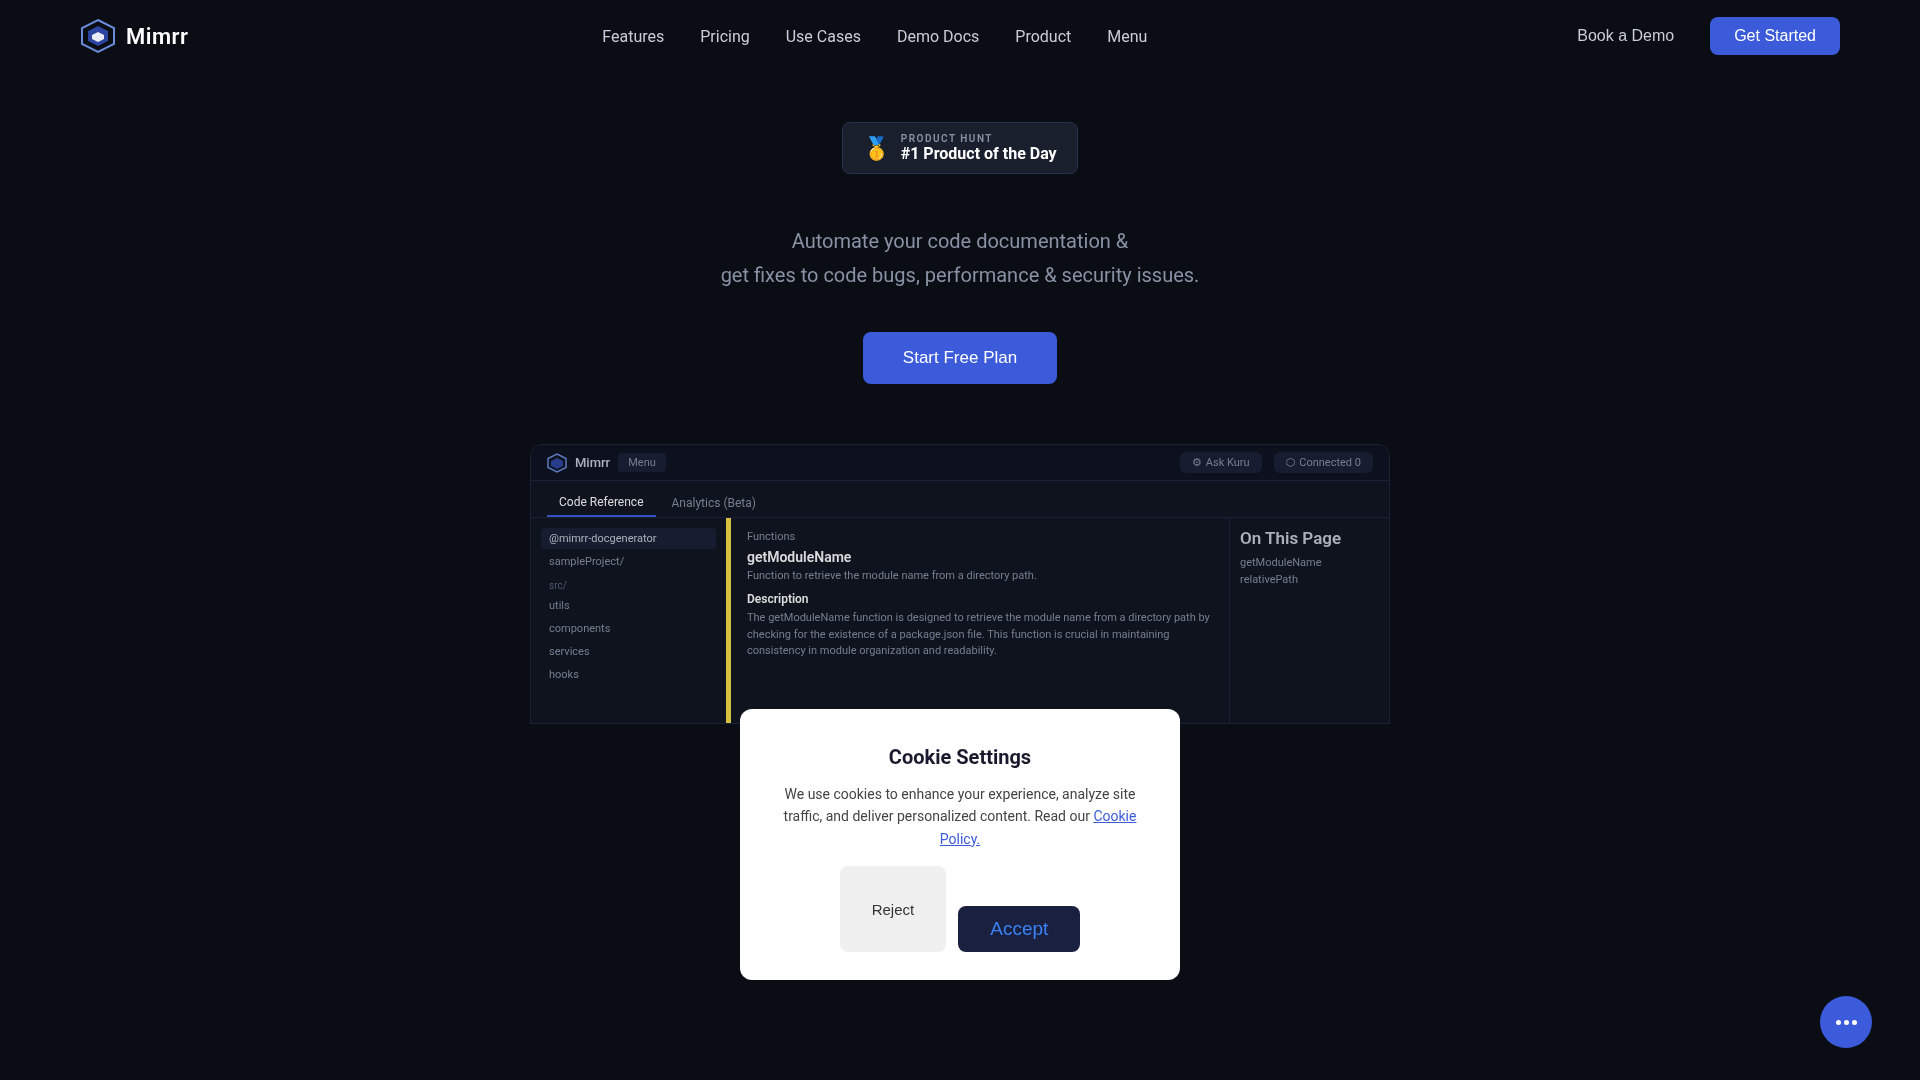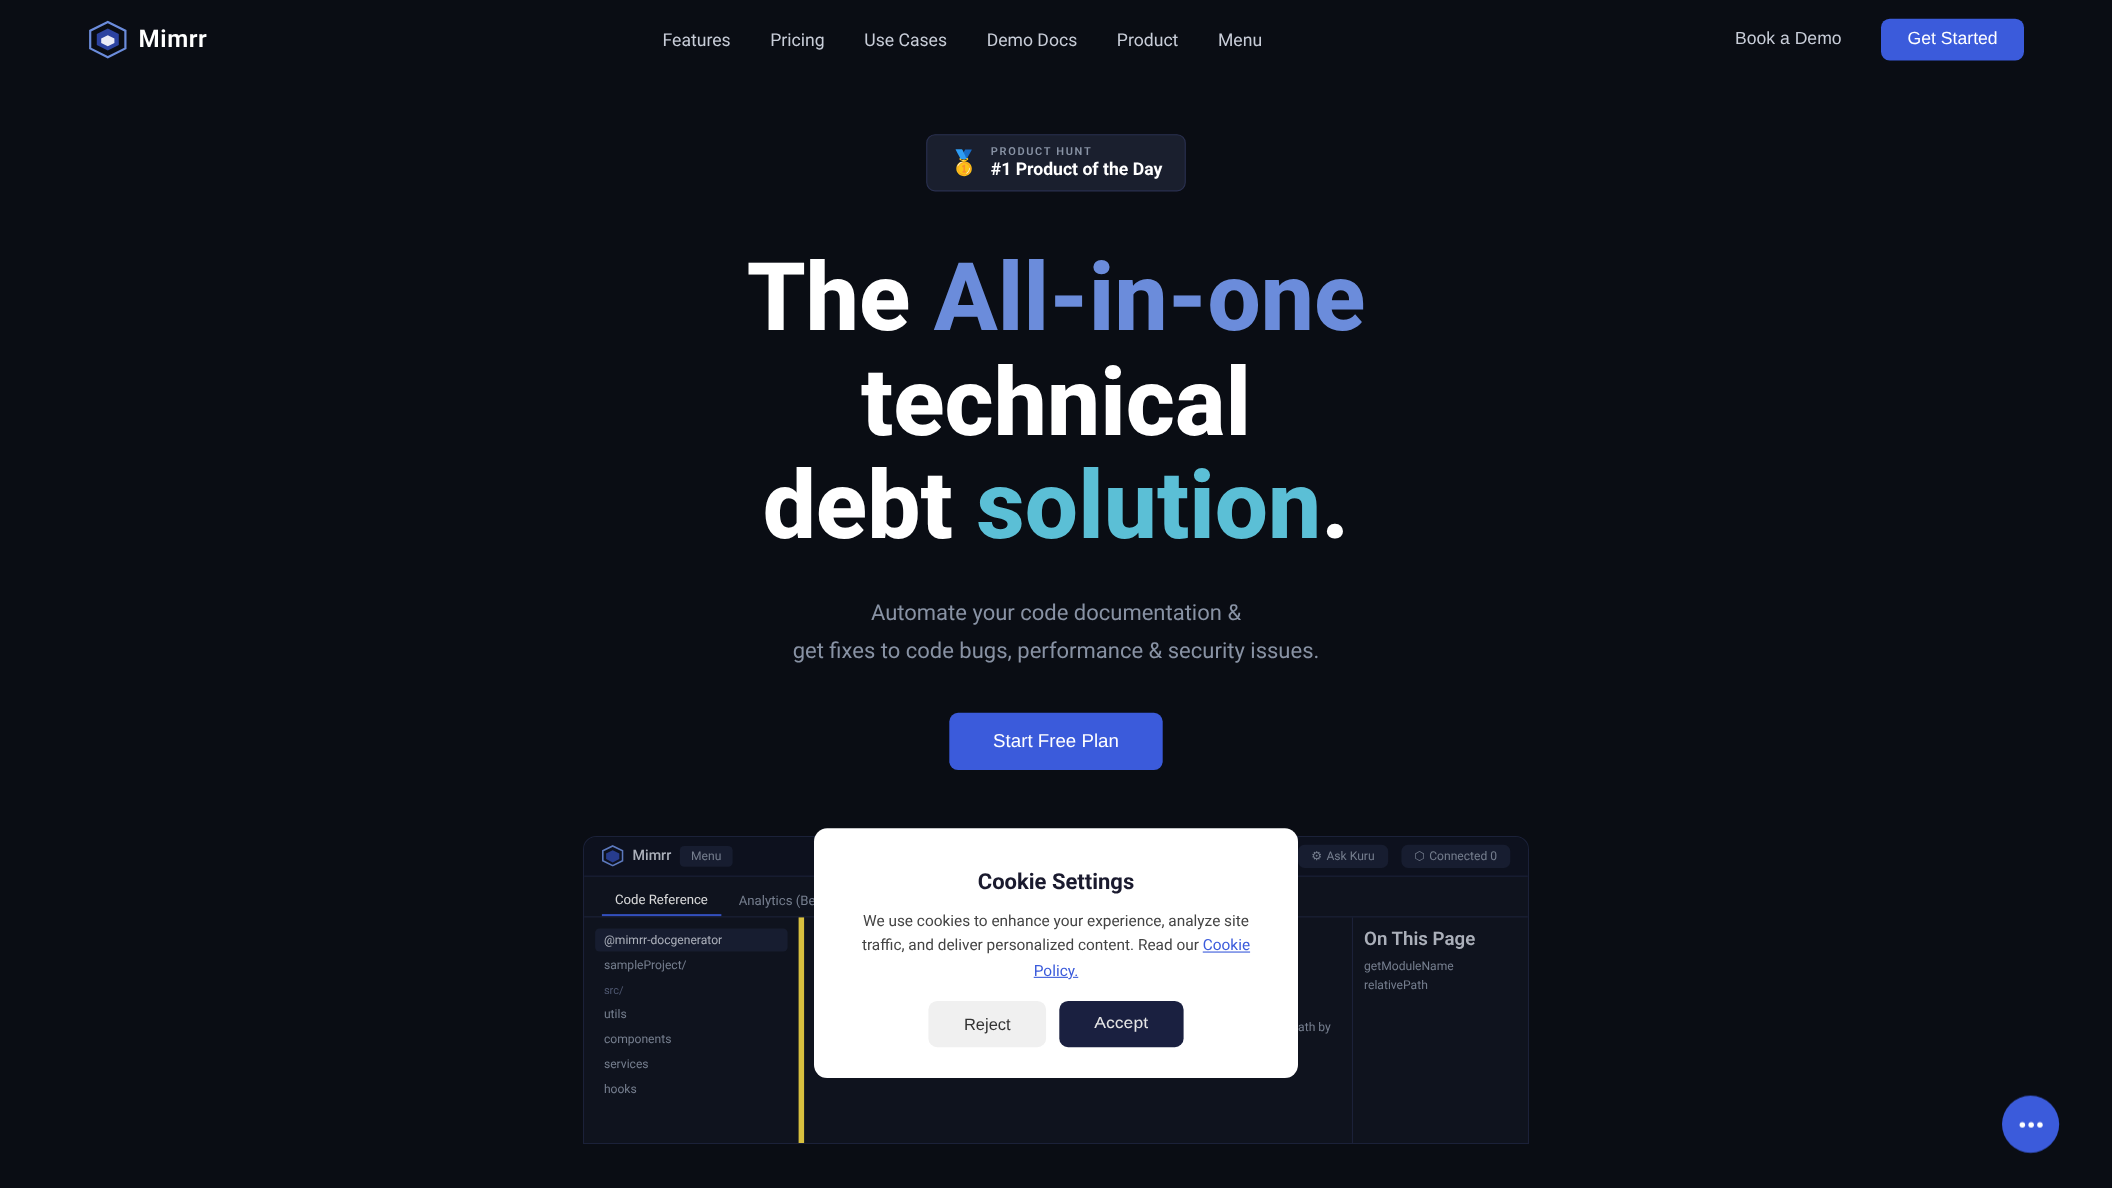--- a/index.html
+++ b/index.html
@@ -322,26 +322,27 @@
       color: #333;
       font-size: 15px;
       padding: 12px 32px;
       border-radius: 8px;
       cursor: pointer;
       font-weight: 500;
     }
     .btn-accept {
       background: #1a2040;
       border: none;
-      color: #e5e5e5;
-      font-size: 16px;
+      color: #3b82f6;
+      font-size: 19px;
       padding: 12px 32px;
       border-radius: 8px;
       cursor: pointer;
       font-weight: 500;
+      margin-top: 40px;
     }
 
     
     .chat-bubble {
       position: fixed;
       bottom: 32px;
       right: 48px;
       width: 52px;
       height: 52px;
       background: #3b5bdb;
@@ -394,25 +395,20 @@
 <section class="hero">
 
   <div class="product-hunt-badge">
     <span class="badge-icon">🥇</span>
     <div>
       <div class="badge-text-label">PRODUCT HUNT</div>
       <div class="badge-text-value">#1 Product of the Day</div>
     </div>
   </div>
 
-  <h1 class="hero-title">
-    <span class="white">The </span><span class="blue">All-in-one</span><span class="white"> technical</span>
-    <br>
-    <span class="white">debt </span><span class="teal">solution</span><span class="white">.</span>
-  </h1>
 
   <p class="hero-subtitle">
     <span>Automate your code documentation &amp;</span><br>
     <span>get fixes to code bugs, performance &amp; security issues.</span>
   </p>
 
   <button class="btn-start-free">Start Free Plan</button>
 
   <div class="dashboard-preview">
     <div class="dashboard-topbar">

